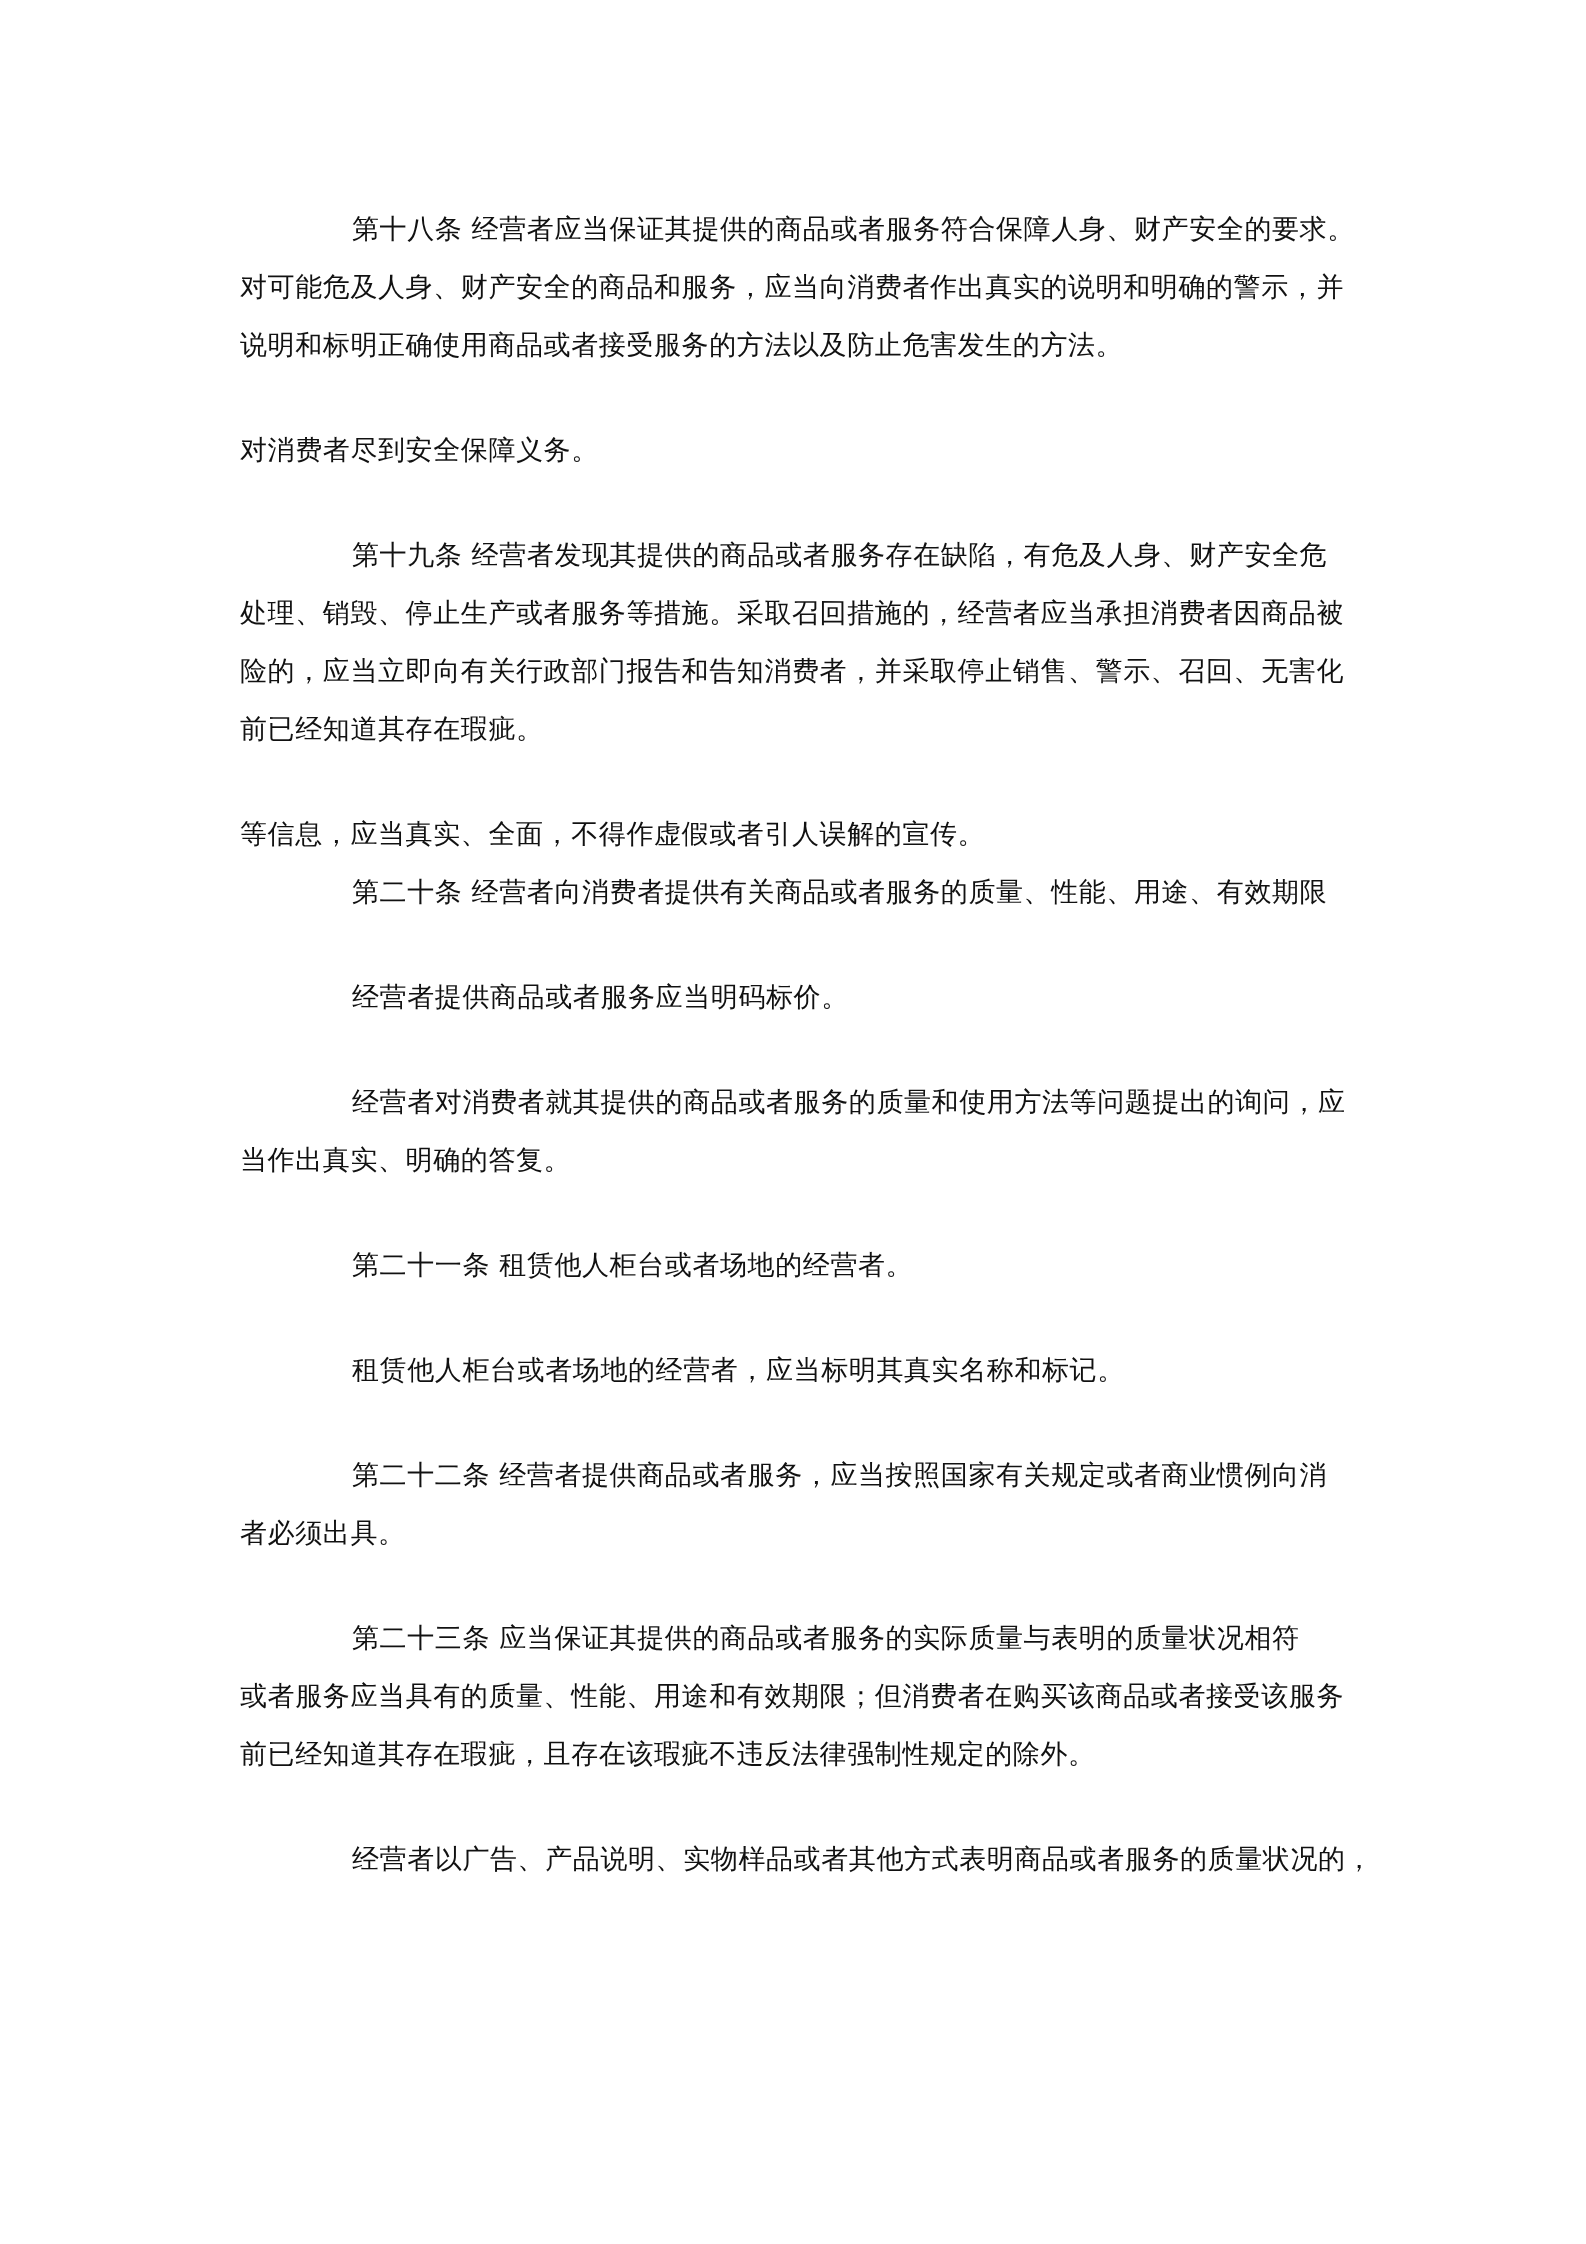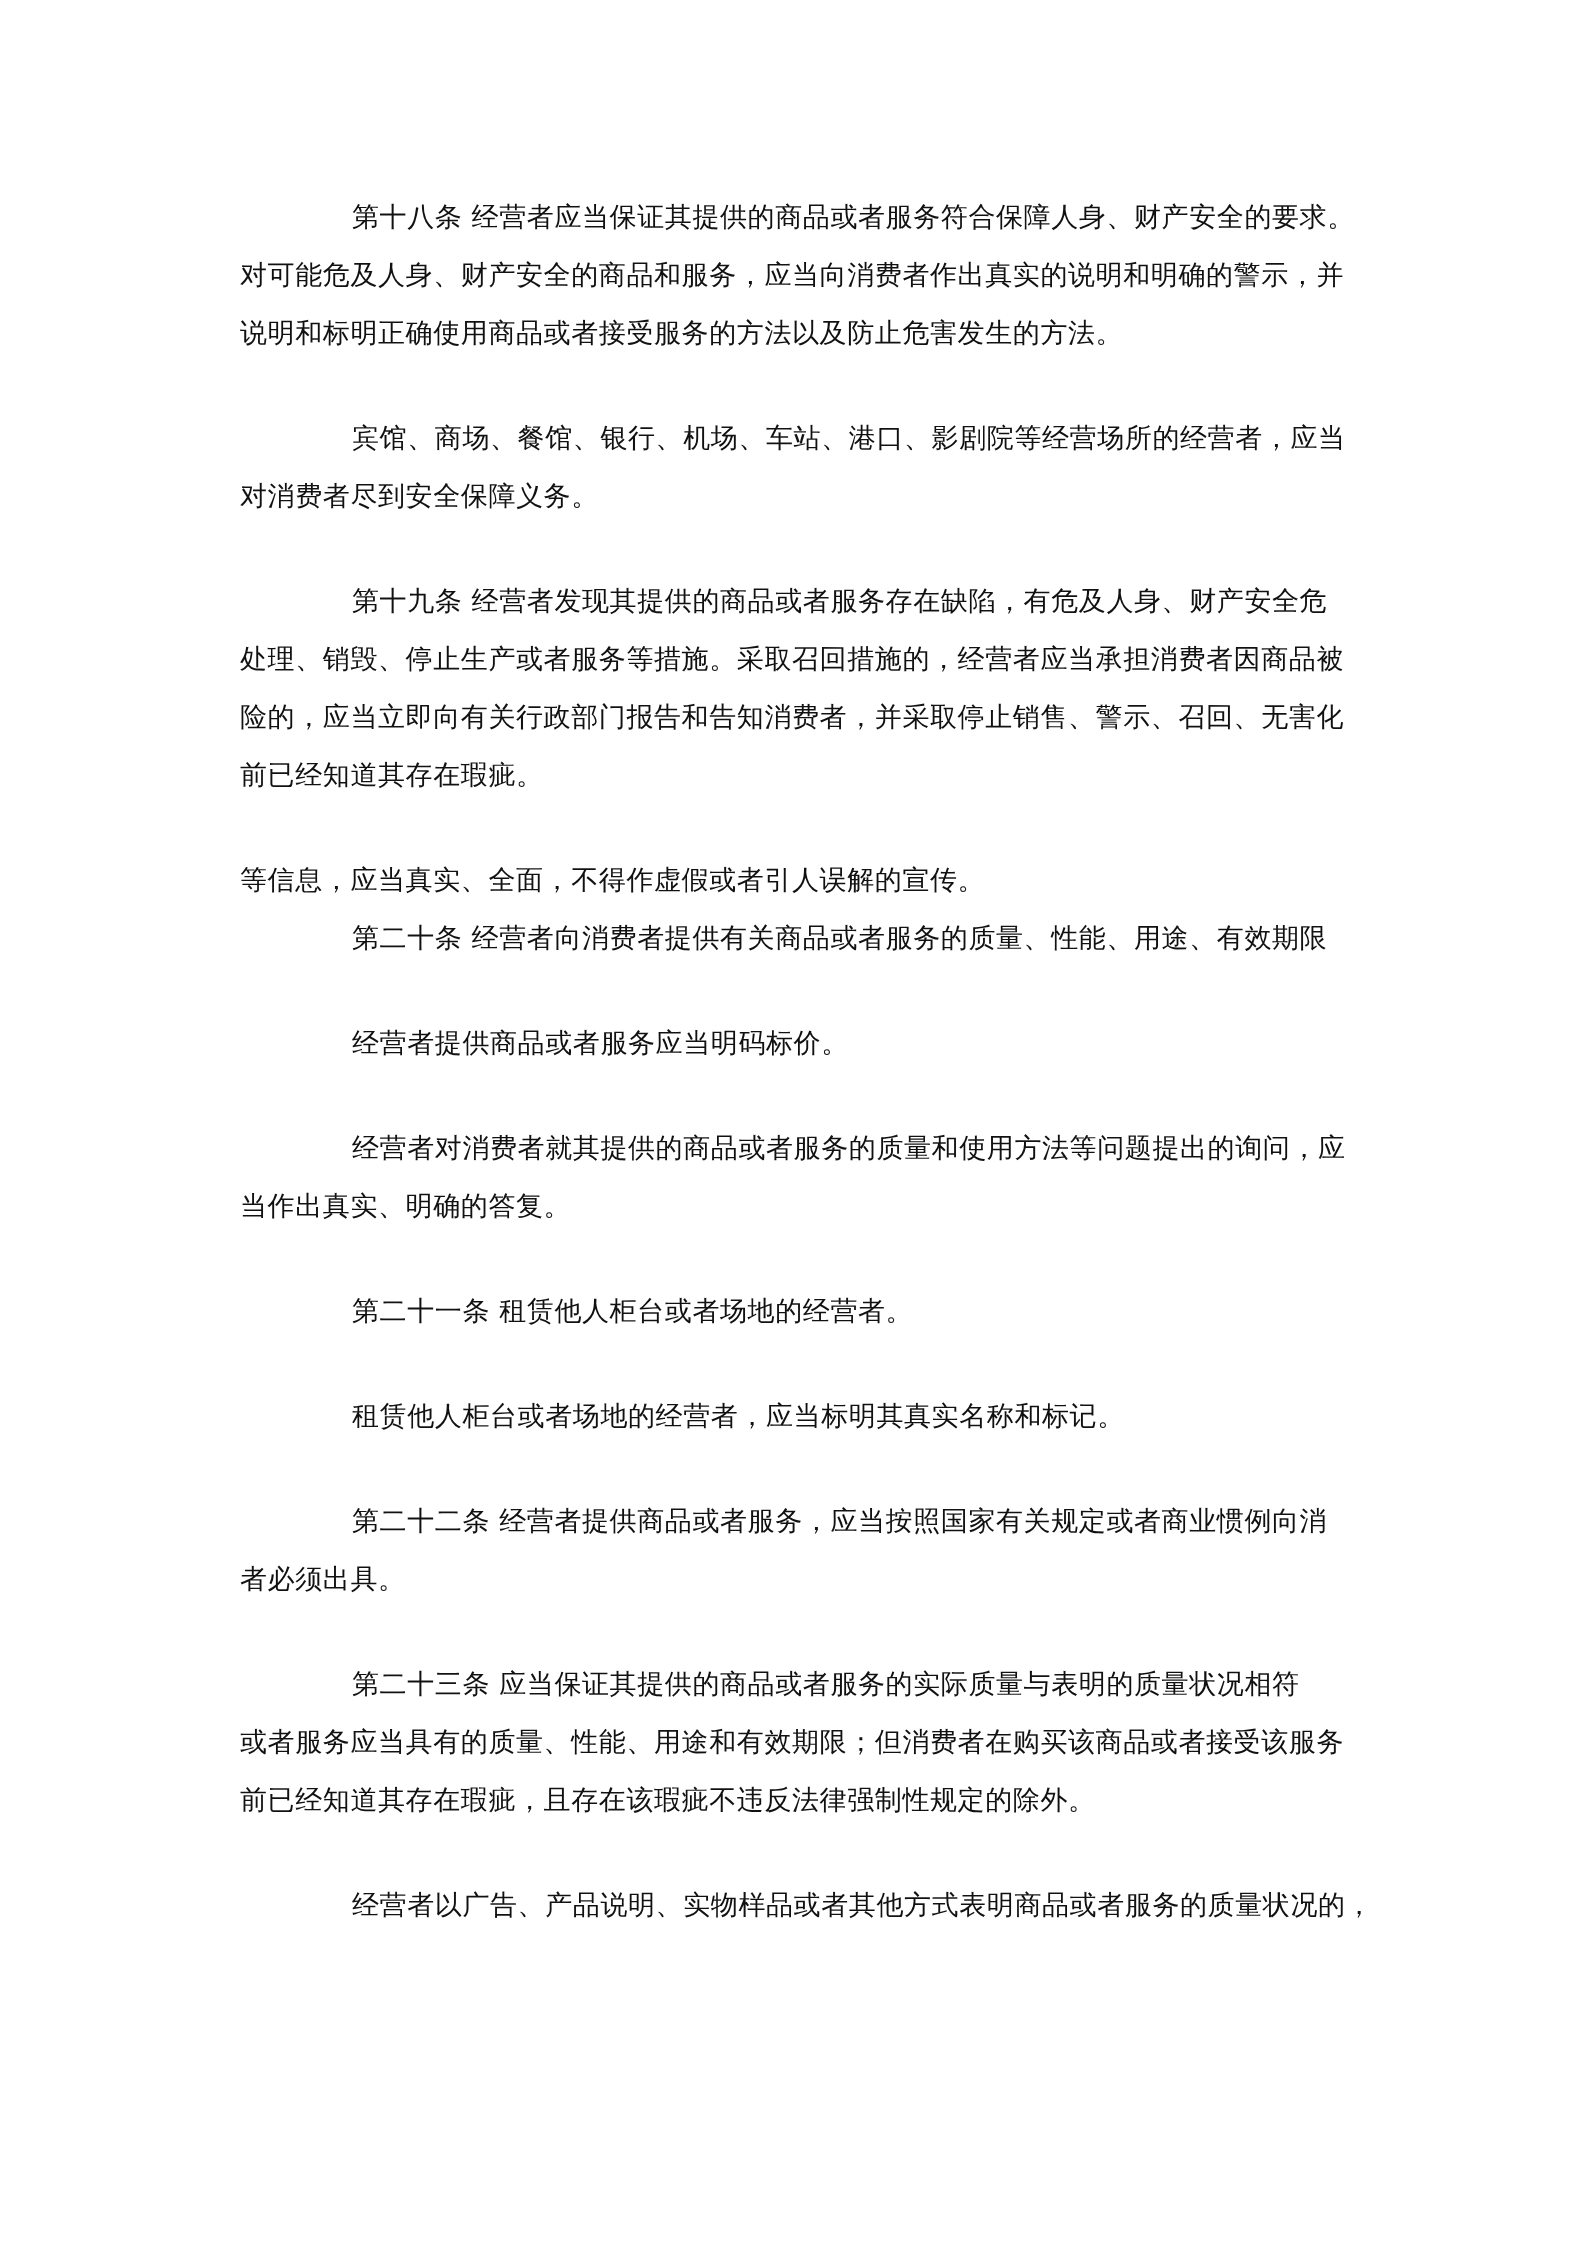--- a/index.html
+++ b/index.html
@@ -11,21 +11,21 @@
       width: 1586px;
       height: 2244px;
       position: relative;
       overflow: hidden;
       font-family: "DejaVu Serif", "Liberation Serif", serif;
       color: #111111;
     }
     .page {
       position: absolute;
       left: 240px;
-      top: 188px;
+      top: 200px;
       width: 1120px;
     }
     .para {
       margin: 0 0 47px 0;
       font-size: 27px;
       line-height: 58px;
       letter-spacing: 0.6px;
     }
     .line {
       display: block;
@@ -40,21 +40,20 @@
 
 <div class="page">
 
   <p class="para">
     <span class="line first">第十八条 经营者应当保证其提供的商品或者服务符合保障人身、财产安全的要求。</span>
     <span class="line">对可能危及人身、财产安全的商品和服务，应当向消费者作出真实的说明和明确的警示，并</span>
     <span class="line">说明和标明正确使用商品或者接受服务的方法以及防止危害发生的方法。</span>
   </p>
 
   <p class="para">
-    <span class="line first">宾馆、商场、餐馆、银行、机场、车站、港口、影剧院等经营场所的经营者，应当</span>
     <span class="line">对消费者尽到安全保障义务。</span>
   </p>
 
   <p class="para">
     <span class="line first">第十九条 经营者发现其提供的商品或者服务存在缺陷，有危及人身、财产安全危</span>
     <span class="line">处理、销毁、停止生产或者服务等措施。采取召回措施的，经营者应当承担消费者因商品被</span>
     <span class="line">险的，应当立即向有关行政部门报告和告知消费者，并采取停止销售、警示、召回、无害化</span>
     <span class="line">前已经知道其存在瑕疵。</span>
   </p>
 

